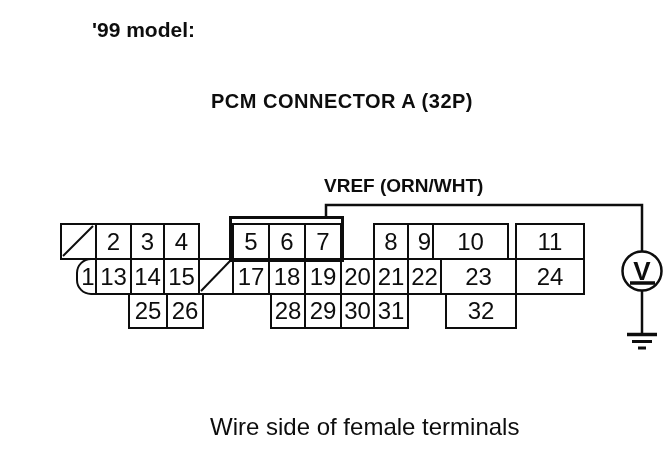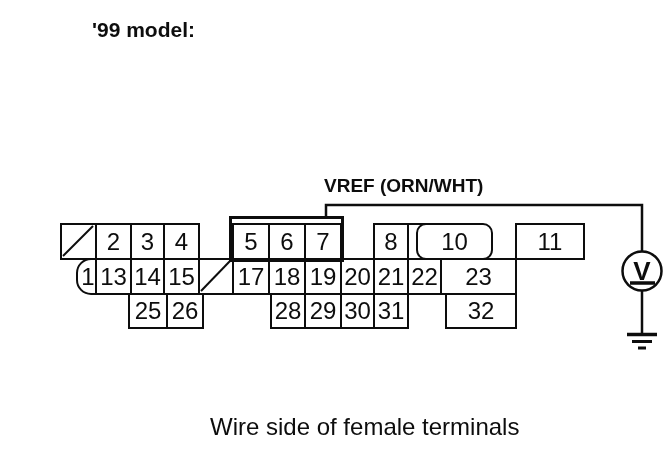--- a/index.html
+++ b/index.html
@@ -40,55 +40,57 @@
     background: transparent;
   }
   .wire-layer { position: absolute; left: 0; top: 0; pointer-events: none; }
 </style>
 </head>
 <body>
 
 <div class="page">
 
   <div class="txt model-label">'99 model:</div>
+  <div class="txt conn-title">PCM CONNECTOR A (32P)</div>
   <div class="txt wire-label">VREF (ORN/WHT)</div>
   <div class="txt caption">Wire side of female terminals</div>
 
   <div class="grid-layer">
       <div class="cell" style="left: 30px; top: 223px; width: 37px; height: 37px;">
         <svg width="32" height="32" viewBox="0 0 32 32">
           <line x1="1" y1="31" x2="31" y2="1" stroke="#0d0d0d" stroke-width="2"></line>
         </svg>
       </div>
       <div class="cell" style="left: 65px; top: 223px; width: 37px; height: 37px;">2</div>
       <div class="cell" style="left: 100px; top: 223px; width: 35px; height: 37px;">3</div>
       <div class="cell" style="left: 133px; top: 223px; width: 37px; height: 37px;">4</div>
       <div class="cell" style="left: 202px; top: 223px; width: 38px; height: 37px;">5</div>
       <div class="cell" style="left: 238px; top: 223px; width: 38px; height: 37px;">6</div>
       <div class="cell" style="left: 274px; top: 223px; width: 38px; height: 37px;">7</div>
       <div class="cell" style="left: 343px; top: 223px; width: 36px; height: 37px;">8</div>
       <div class="cell" style="left: 377px; top: 223px; width: 35px; height: 37px;">9</div>
-      <div class="cell" style="left: 386px; top: 223px; width: 77px; height: 37px; border-radius: 10px;">10</div>
+      <div class="cell" style="left: 402px; top: 223px; width: 77px; height: 37px;">10</div>
       <div class="cell" style="left: 485px; top: 223px; width: 70px; height: 37px;">11</div>
       <div class="cell" style="left: 46px; top: 258px; width: 37px; height: 37px; border-radius: 15px;">12</div>
       <div class="cell" style="left: 65px; top: 258px; width: 37px; height: 37px;">13</div>
       <div class="cell" style="left: 100px; top: 258px; width: 35px; height: 37px;">14</div>
       <div class="cell" style="left: 133px; top: 258px; width: 37px; height: 37px;">15</div>
       <div class="cell" style="left: 168px; top: 258px; width: 36px; height: 37px;">
         <svg width="31" height="32" viewBox="0 0 31 32">
           <line x1="1" y1="31" x2="30" y2="1" stroke="#0d0d0d" stroke-width="2"></line>
         </svg>
       </div>
       <div class="cell" style="left: 202px; top: 258px; width: 38px; height: 37px;">17</div>
       <div class="cell" style="left: 238px; top: 258px; width: 38px; height: 37px;">18</div>
       <div class="cell" style="left: 274px; top: 258px; width: 38px; height: 37px;">19</div>
       <div class="cell" style="left: 310px; top: 258px; width: 35px; height: 37px;">20</div>
       <div class="cell" style="left: 343px; top: 258px; width: 36px; height: 37px;">21</div>
       <div class="cell" style="left: 377px; top: 258px; width: 35px; height: 37px;">22</div>
       <div class="cell" style="left: 410px; top: 258px; width: 77px; height: 37px;">23</div>
+      <div class="cell" style="left: 485px; top: 258px; width: 70px; height: 37px;">24</div>
       <div class="cell" style="left: 98px; top: 293px; width: 40px; height: 36px; text-align: right;">25</div>
       <div class="cell" style="left: 136px; top: 293px; width: 38px; height: 36px; text-align: center;">26</div>
       <div class="cell" style="left: 240px; top: 293px; width: 36px; height: 36px;">28</div>
       <div class="cell" style="left: 274px; top: 293px; width: 38px; height: 36px;">29</div>
       <div class="cell" style="left: 310px; top: 293px; width: 35px; height: 36px;">30</div>
       <div class="cell" style="left: 343px; top: 293px; width: 36px; height: 36px;">31</div>
       <div class="cell" style="left: 415px; top: 293px; width: 72px; height: 36px;">32</div>
     </div>
 
   <div class="highlight-box" style="left: 199px; top: 216px; width: 115px; height: 46px;"></div>

